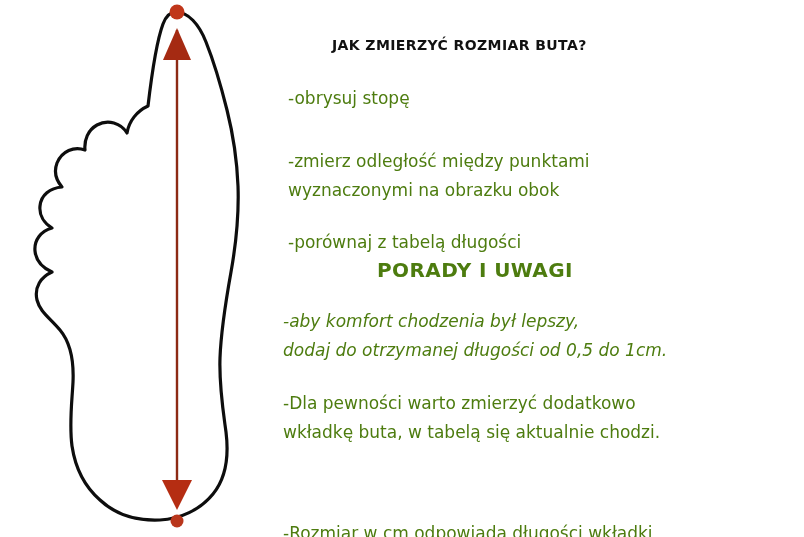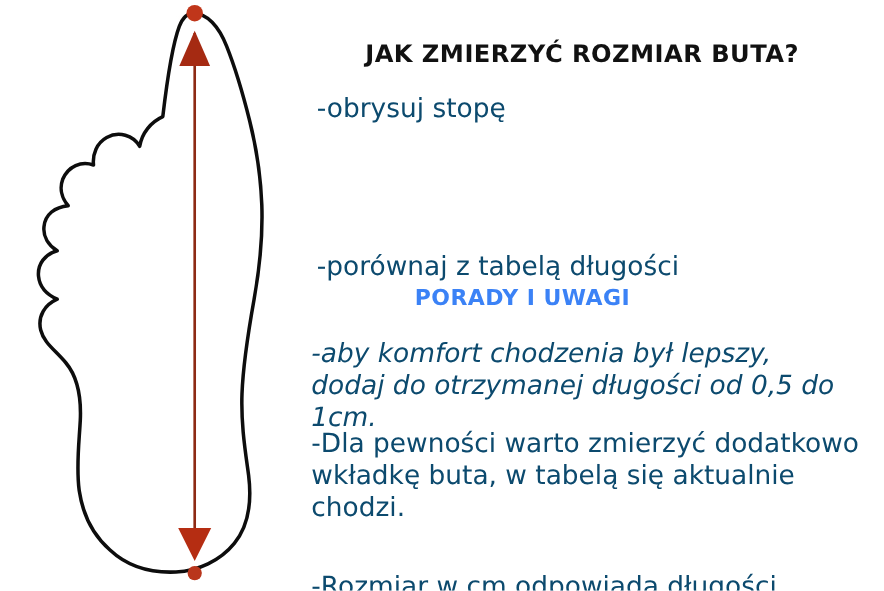--- a/index.html
+++ b/index.html
@@ -37,42 +37,42 @@
     left: 270px;
     top: 0;
     width: 534px;
     height: 537px;
   }
 
   .h-title {
     position: absolute;
     left: 62px;
     top: 37px;
-    font-size: 22px;
+    font-size: 14px;
     font-weight: bold;
     letter-spacing: 0.4px;
     color: #111111;
     white-space: nowrap;
     text-align: center;
   }
   .h-sub {
     position: absolute;
     left: 107px;
     top: 258px;
     font-size: 20px;
     font-weight: bold;
     letter-spacing: 0.4px;
-    color: #3b82f6;
+    color: #4d7c0f;
     white-space: nowrap;
   }
 
   .para {
     position: absolute;
-    color: #0c4a6e;
-    font-size: 24px;
+    color: #4d7c0f;
+    font-size: 17px;
     line-height: 29px;
     white-space: pre-line;
   }
   .p1 { left: 18px;  top: 84px;  }
   .p2 { left: 18px;  top: 147px; }
   .p3 { left: 18px;  top: 228px; }
   .p4 { left: 13px;  top: 307px; font-style: italic; }
   .p5 { left: 13px;  top: 389px; }
   .p6 { left: 13px;  top: 471px; margin-top: 48px; }
 </style>
@@ -131,20 +131,22 @@
       <circle cx="177" cy="521" r="6.5" fill="#b9361c"></circle>
     </svg>
   </div>
 
   <div id="text-col">
 
     <div class="h-title">JAK ZMIERZYĆ ROZMIAR BUTA?</div>
 
     <div class="para p1">-obrysuj stopę</div>
 
+    <div class="para p2">-zmierz odległość między punktami
+wyznaczonymi na obrazku obok</div>
 
     <div class="para p3">-porównaj z tabelą długości</div>
 
     <div class="h-sub">PORADY I UWAGI</div>
 
     <div class="para p4">-aby komfort chodzenia był lepszy,
 dodaj do otrzymanej długości od 0,5 do 1cm.</div>
 
     <div class="para p5">-Dla pewności warto zmierzyć dodatkowo
 wkładkę buta, w tabelą się aktualnie chodzi.</div>

